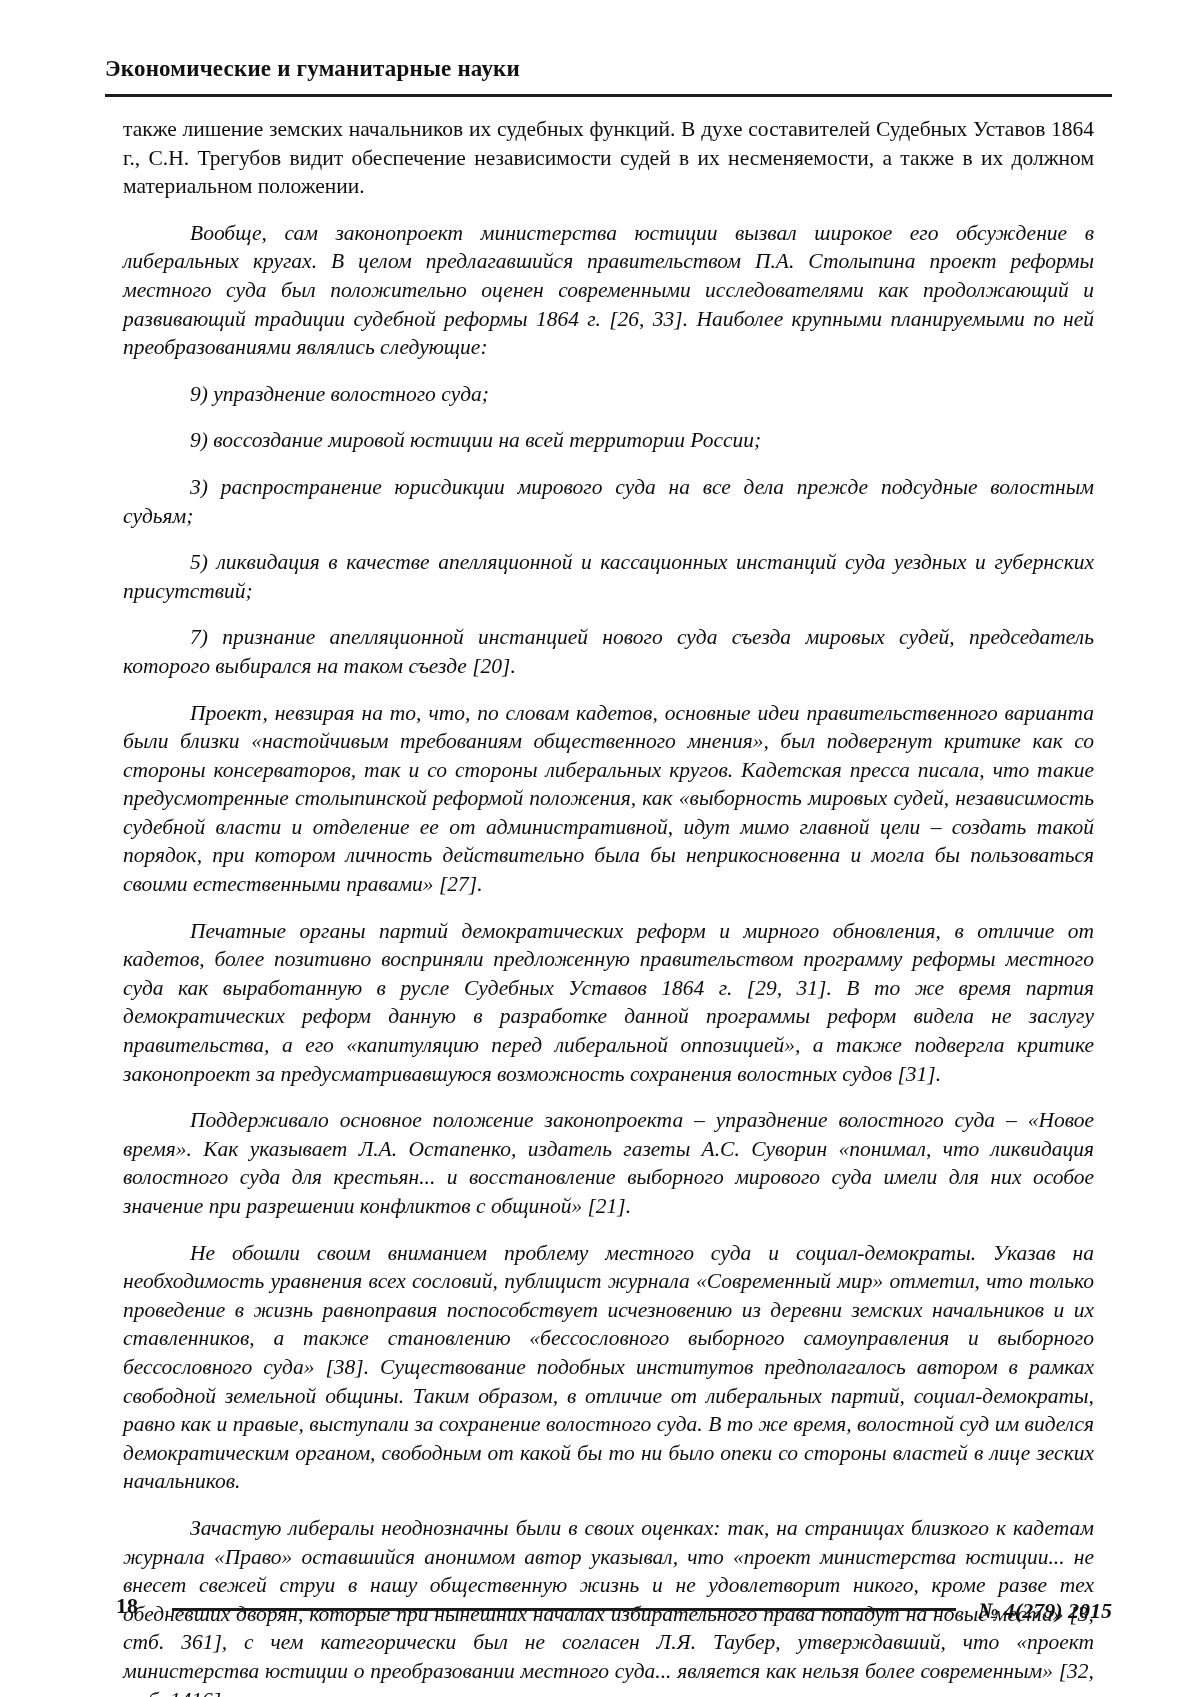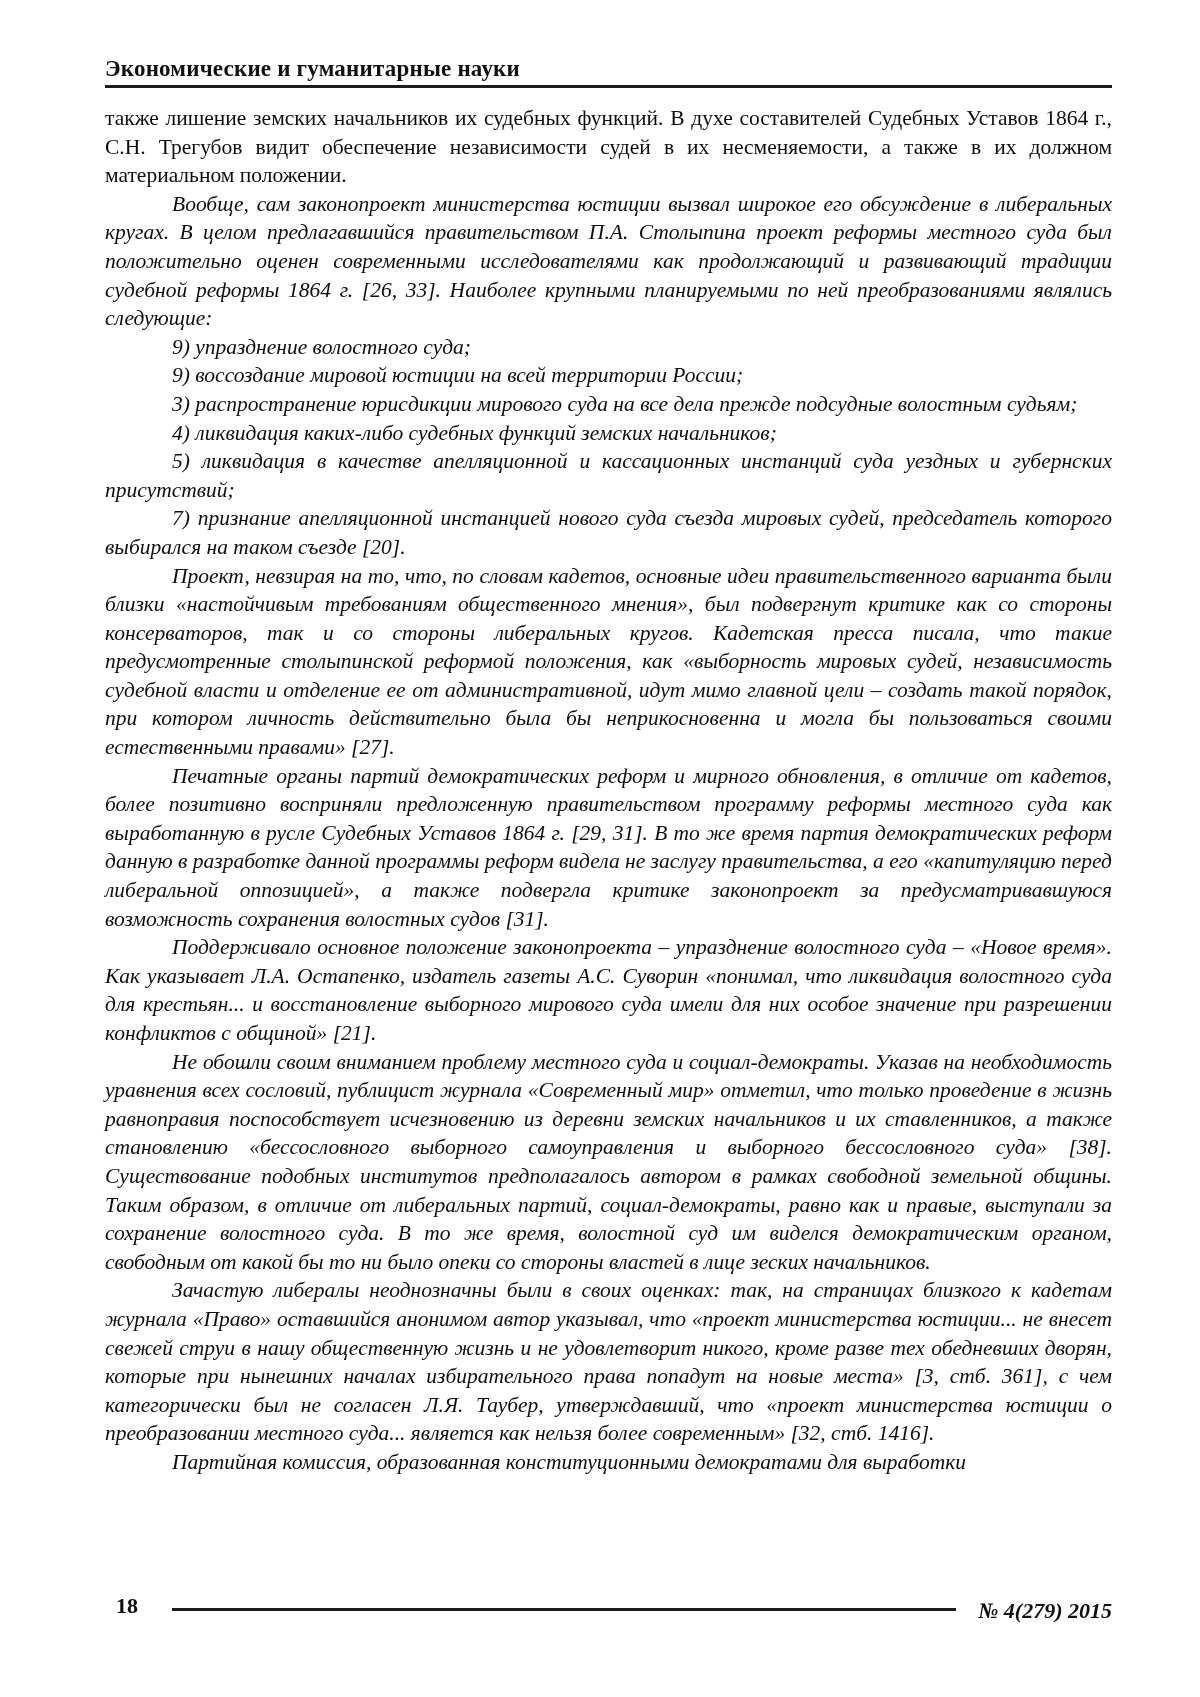--- a/index.html
+++ b/index.html
@@ -17,33 +17,33 @@
   }
   .page {
     position: absolute;
     left: 105px;
     right: 88px;
     top: 0;
   }
   .page-header {
     margin-top: 56px;
     border-bottom: 3px solid #1c1c1c;
-    padding-bottom: 3px;
+    padding-bottom: 12px;
   }
   .journal-title {
     font-size: 23px;
     font-weight: bold;
     letter-spacing: 0.2px;
     color: #111;
   }
   .article-body {
     margin-top: 16px;
   }
   .article-body p {
-    margin: 0;
+    margin: 18px;
     font-size: 21.5px;
     line-height: 28.6px;
     text-align: justify;
     color: #0d0d0d;
   }
   .article-body p.indent {
     text-indent: 67px;
     font-style: italic;
   }
   .page-footer {
@@ -84,21 +84,20 @@
   <div class="page-header">
     <span class="journal-title">Экономические и гуманитарные науки</span>
   </div>
 
   <div class="article-body">
     <p>также лишение земских начальников их судебных функций. В духе составителей Судебных Уставов 1864 г., С.Н. Трегубов видит обеспечение независимости судей в их несменяемости, а также в их должном материальном положении.</p>
     <p class="indent">Вообще, сам законопроект министерства юстиции вызвал широкое его обсуждение в либеральных кругах. В целом предлагавшийся правительством П.А. Столыпина проект реформы местного суда был положительно оценен современными исследователями как продолжающий и развивающий традиции судебной реформы 1864 г. [26, 33]. Наиболее крупными планируемыми по ней преобразованиями являлись следующие:</p>
     <p class="indent">9) упразднение волостного суда;</p>
     <p class="indent">9) воссоздание мировой юстиции на всей территории России;</p>
     <p class="indent">3) распространение юрисдикции мирового суда на все дела прежде подсудные волостным судьям;</p>
-    <p class="indent">4) ликвидация каких-либо судебных функций земских начальников;</p>
     <p class="indent">5) ликвидация в качестве апелляционной и кассационных инстанций суда уездных и губернских присутствий;</p>
     <p class="indent">7) признание апелляционной инстанцией нового суда съезда мировых судей, председатель которого выбирался на таком съезде [20].</p>
     <p class="indent">Проект, невзирая на то, что, по словам кадетов, основные идеи правительственного варианта были близки «настойчивым требованиям общественного мнения», был подвергнут критике как со стороны консерваторов, так и со стороны либеральных кругов. Кадетская пресса писала, что такие предусмотренные столыпинской реформой положения, как «выборность мировых судей, независимость судебной власти и отделение ее от административной, идут мимо главной цели – создать такой порядок, при котором личность действительно была бы неприкосновенна и могла бы пользоваться своими естественными правами» [27].</p>
     <p class="indent">Печатные органы партий демократических реформ и мирного обновления, в отличие от кадетов, более позитивно восприняли предложенную правительством программу реформы местного суда как выработанную в русле Судебных Уставов 1864 г. [29, 31]. В то же время партия демократических реформ данную в разработке данной программы реформ видела не заслугу правительства, а его «капитуляцию перед либеральной оппозицией», а также подвергла критике законопроект за предусматривавшуюся возможность сохранения волостных судов [31].</p>
     <p class="indent">Поддерживало основное положение законопроекта – упразднение волостного суда – «Новое время». Как указывает Л.А. Остапенко, издатель газеты А.С. Суворин «понимал, что ликвидация волостного суда для крестьян... и восстановление выборного мирового суда имели для них особое значение при разрешении конфликтов с общиной» [21].</p>
     <p class="indent">Не обошли своим вниманием проблему местного суда и социал-демократы. Указав на необходимость уравнения всех сословий, публицист журнала «Современный мир» отметил, что только проведение в жизнь равноправия поспособствует исчезновению из деревни земских начальников и их ставленников, а также становлению «бессословного выборного самоуправления и выборного бессословного суда» [38]. Существование подобных институтов предполагалось автором в рамках свободной земельной общины. Таким образом, в отличие от либеральных партий, социал-демократы, равно как и правые, выступали за сохранение волостного суда. В то же время, волостной суд им виделся демократическим органом, свободным от какой бы то ни было опеки со стороны властей в лице зеских начальников.</p>
     <p class="indent">Зачастую либералы неоднозначны были в своих оценках: так, на страницах близкого к кадетам журнала «Право» оставшийся анонимом автор указывал, что «проект министерства юстиции... не внесет свежей струи в нашу общественную жизнь и не удовлетворит никого, кроме разве тех обедневших дворян, которые при нынешних началах избирательного права попадут на новые места» [3, стб. 361], с чем категорически был не согласен Л.Я. Таубер, утверждавший, что «проект министерства юстиции о преобразовании местного суда... является как нельзя более современным» [32, стб. 1416].</p>
     <p class="indent">Партийная комиссия, образованная конституционными демократами для выработки</p>
   </div>
 

